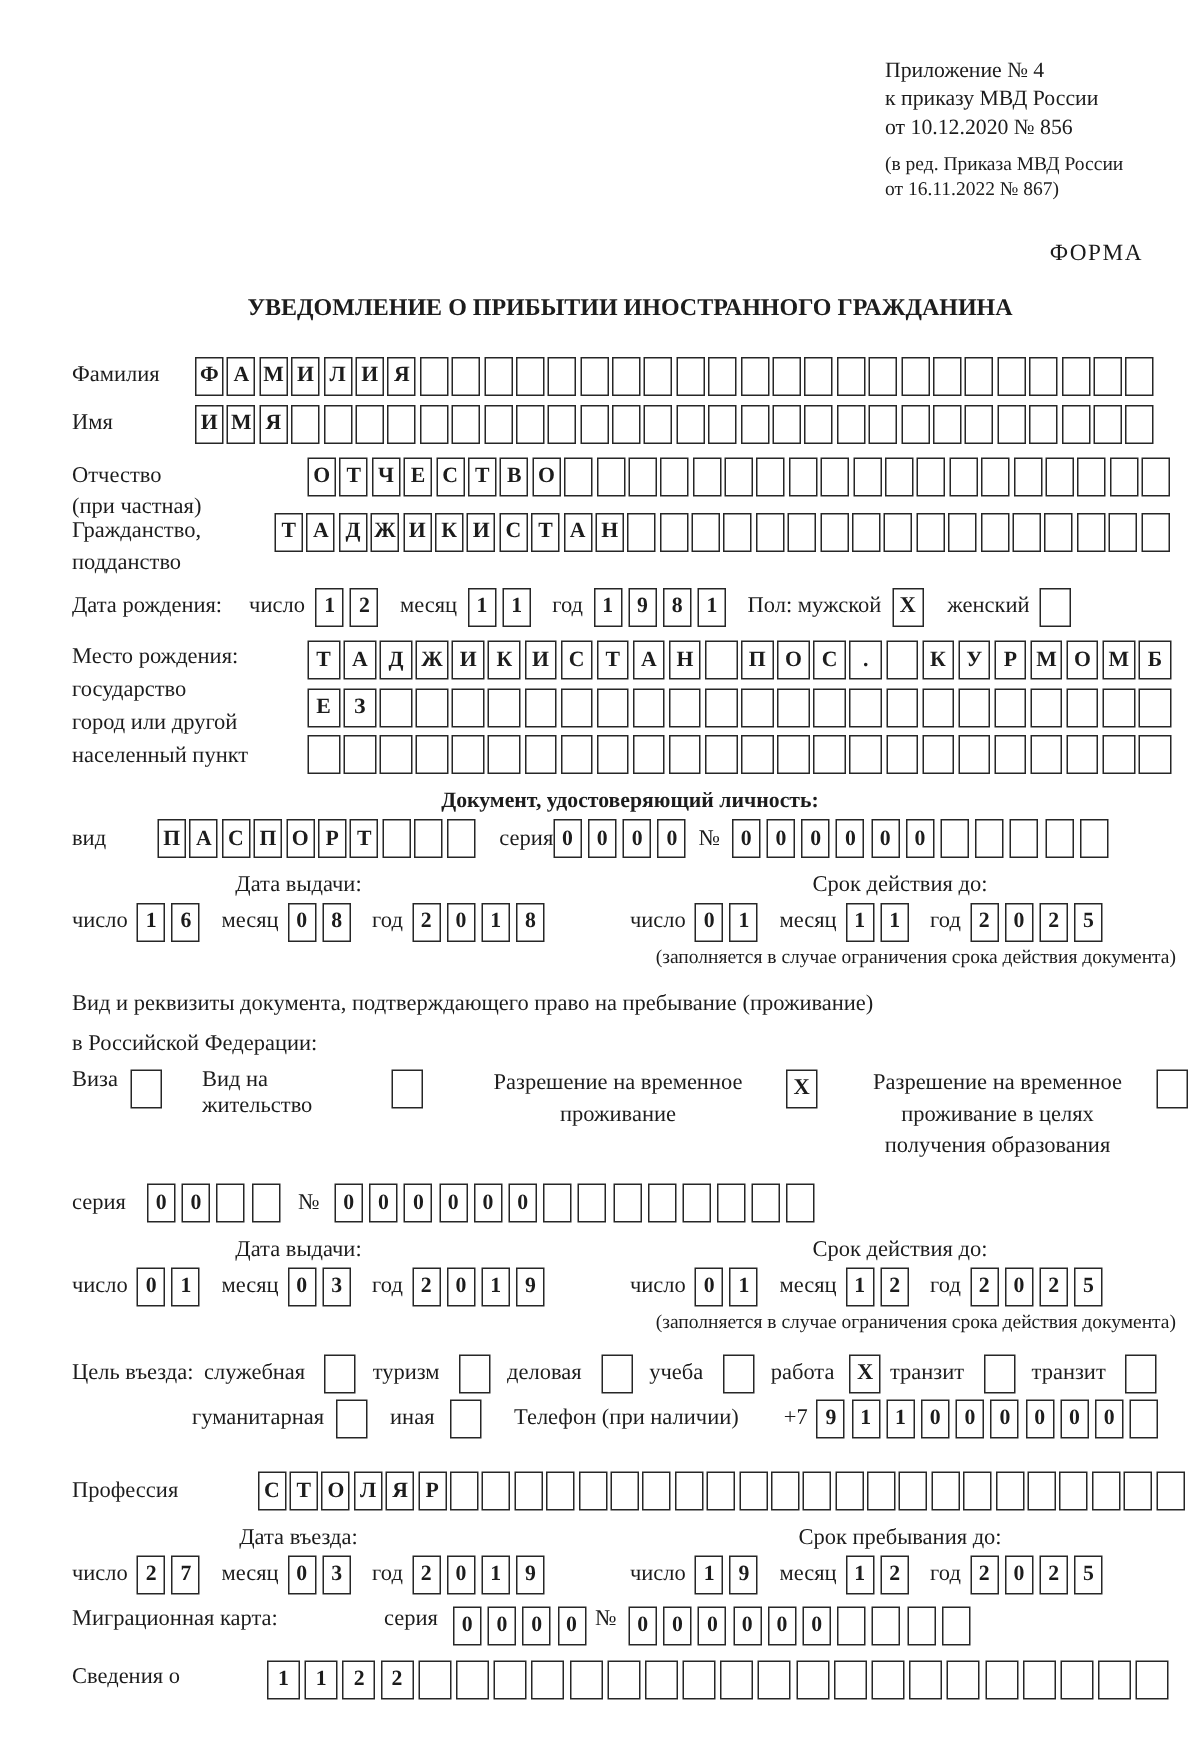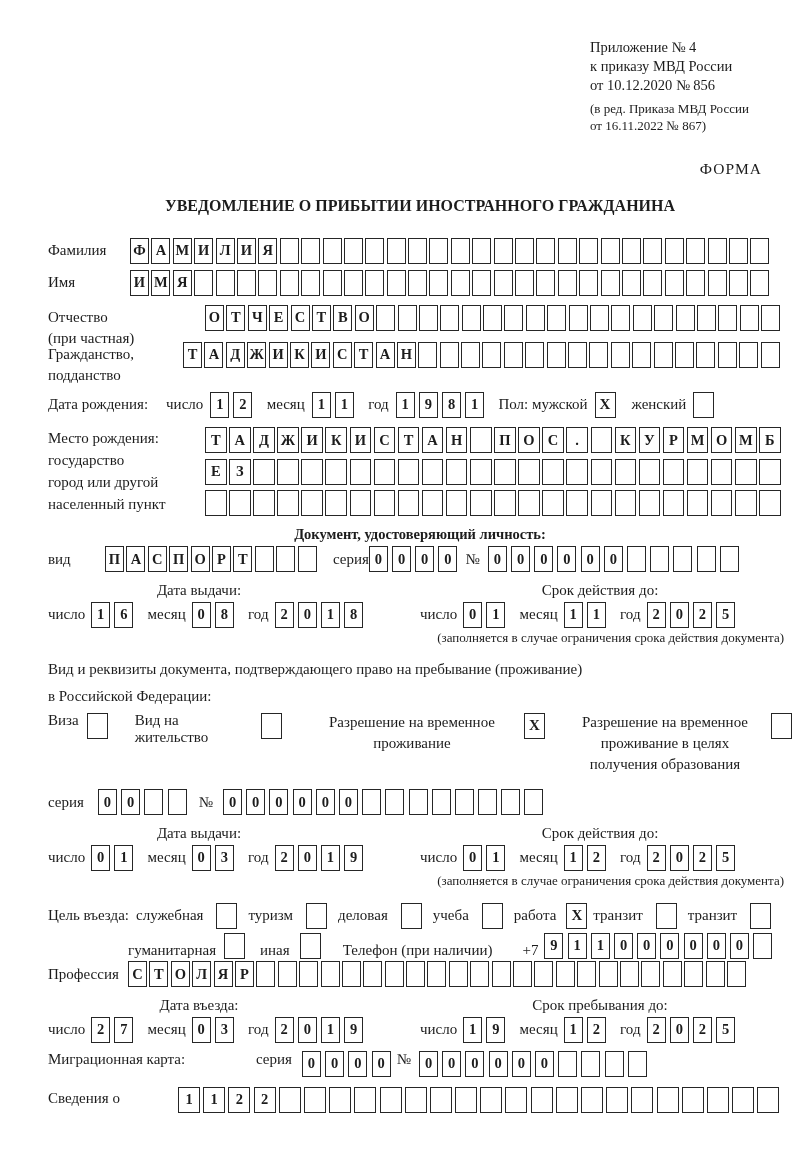--- a/index.html
+++ b/index.html
@@ -84,21 +84,21 @@
   .opt{display:flex;align-items:flex-start;}
   .opt .optlabel{font-size:15px;}
   .opt .checkbox{margin-left:8px;margin-top:1px;}
   .optc{text-align:center;line-height:21px;}
 
   .purpose{display:flex;align-items:center;flex-wrap:nowrap;margin-top:14px;}
   .purpose .lab{margin-right:7px;}
   .purpose .checkbox{margin-left:6px;margin-right:11px;}
   .purpose .checkbox:last-child{margin-right:0;}
 
-  .phone-row{display:flex;align-items:flex-end;margin-top:4px;padding-left:80px;}
+  .phone-row{display:flex;align-items:center;margin-top:4px;padding-left:80px;}
 
   .migrow{display:flex;margin-top:8px;}
 </style>
 </head>
 <body>
 
 <div class="page">
 
   <div class="refblock">
     <div class="refline">Приложение № 4</div>
@@ -587,21 +587,21 @@
         <span class="cell">0</span>
         <span class="cell">0</span>
         <span class="cell">0</span>
         <span class="cell">0</span>
         <span class="cell">0</span>
         <span class="cell">0</span>
         <span class="cell"></span>
       </span>
   </div>
 
-  <div class="frow" style="margin-top:2px;">
+  <div class="frow" style="margin-top:22px;justify-content:space-between;">
     <span class="flabel w80">Профессия</span>
     <span class="cells">
         <span class="cell">С</span>
         <span class="cell">Т</span>
         <span class="cell">О</span>
         <span class="cell">Л</span>
         <span class="cell">Я</span>
         <span class="cell">Р</span>
         <span class="cell"></span>
         <span class="cell"></span>

